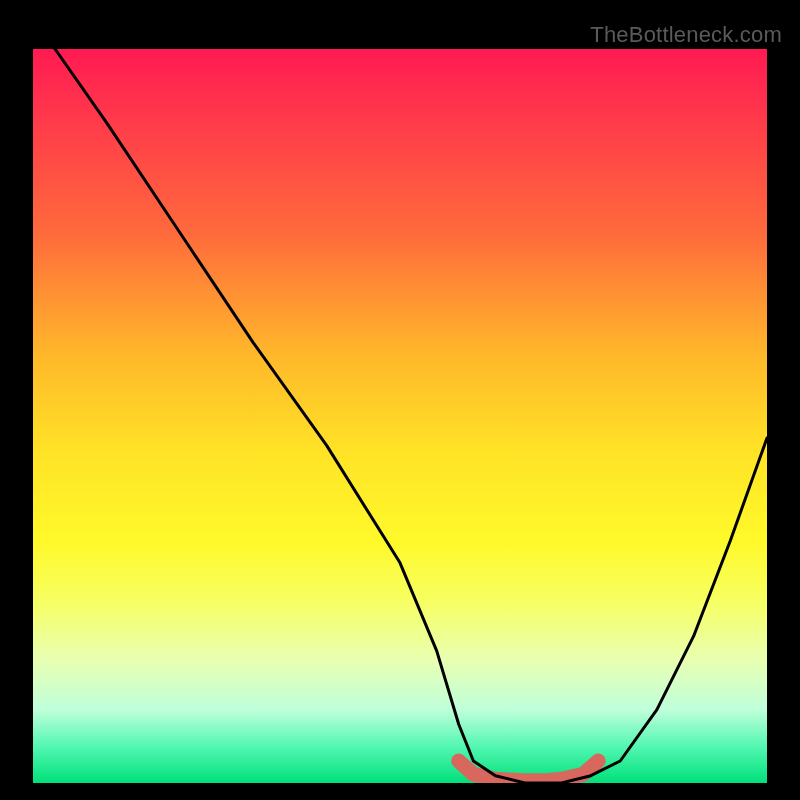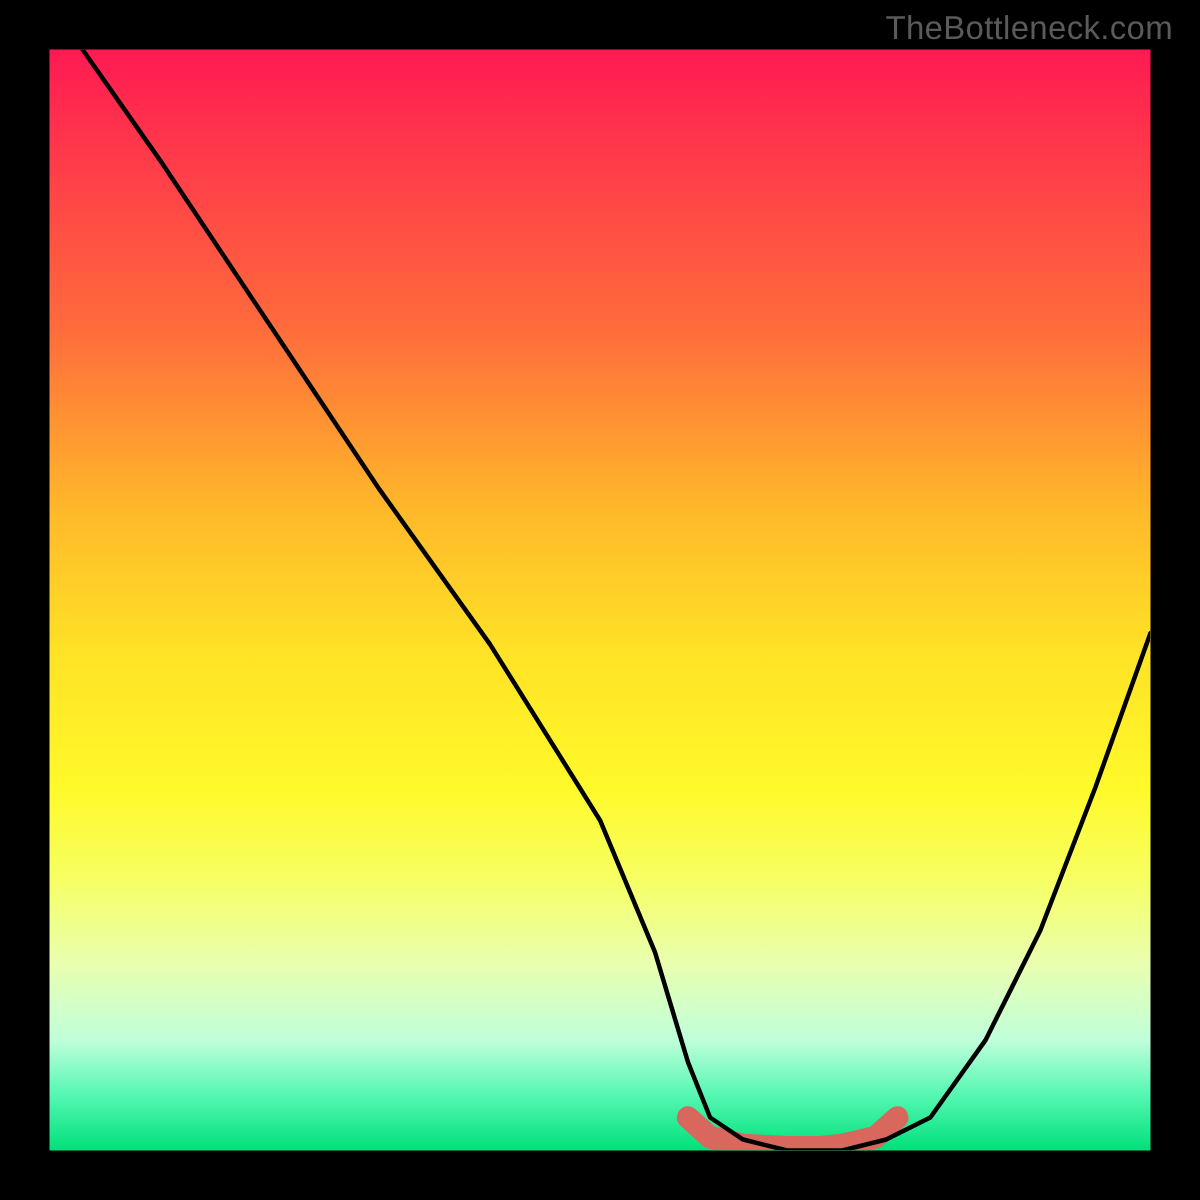--- a/index.html
+++ b/index.html
@@ -9,20 +9,21 @@
     height: 800px;
     background: #000;
     font-family: Arial, sans-serif;
     overflow: hidden;
   }
   .outer {
     width: 800px;
     height: 663px;
     background: #000;
     position: relative;
+    margin-top: 16px;
   }
   .watermark {
     position: absolute;
     top: 6px;
     right: 18px;
     color: #5a5a5a;
     font-size: 22px;
     font-weight: 500;
     letter-spacing: 0.2px;
     z-index: 10;

